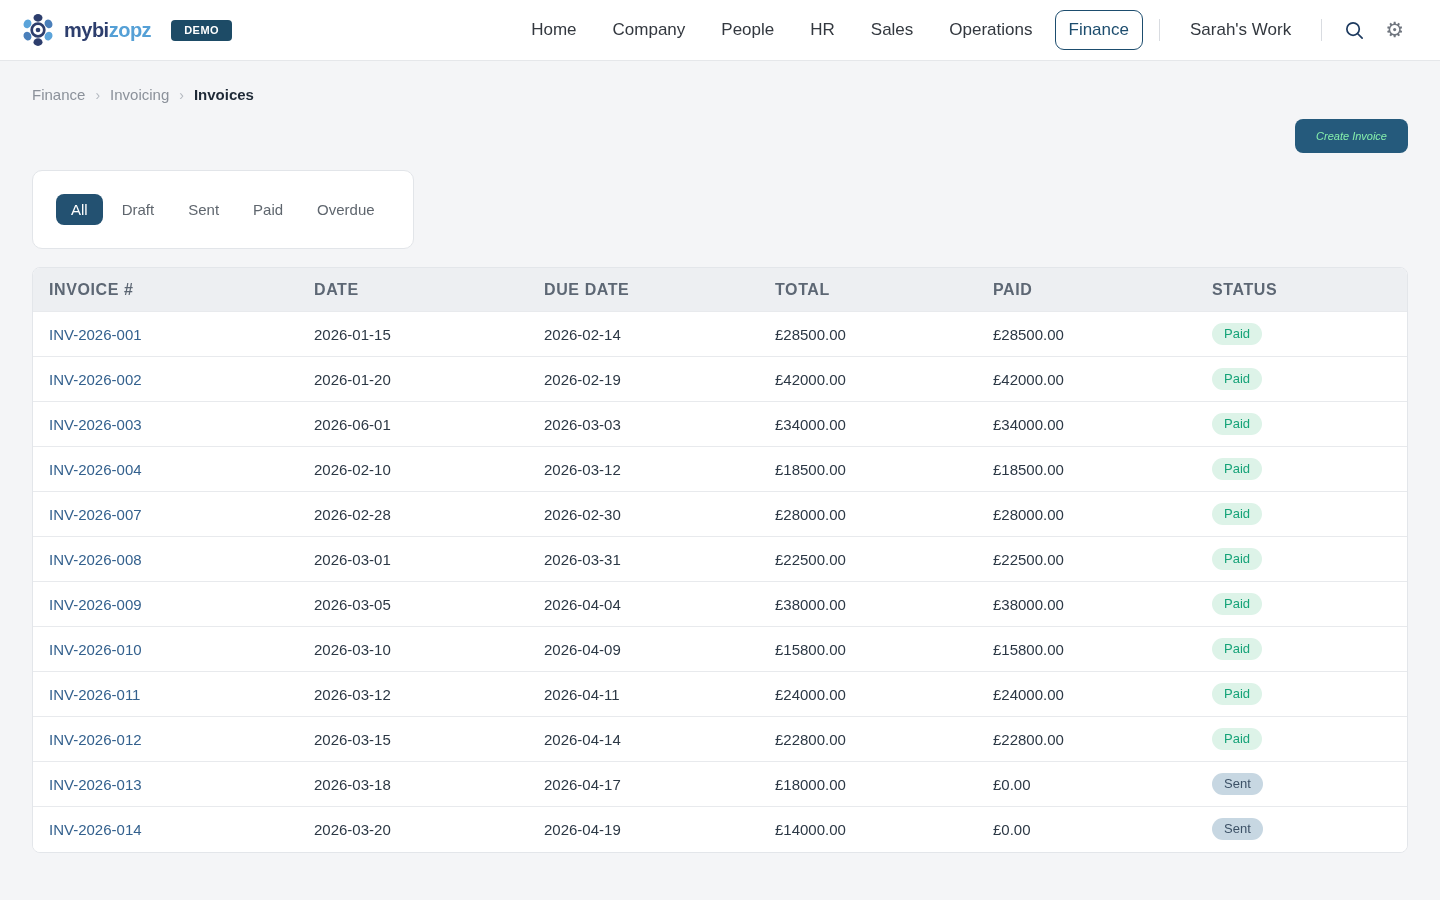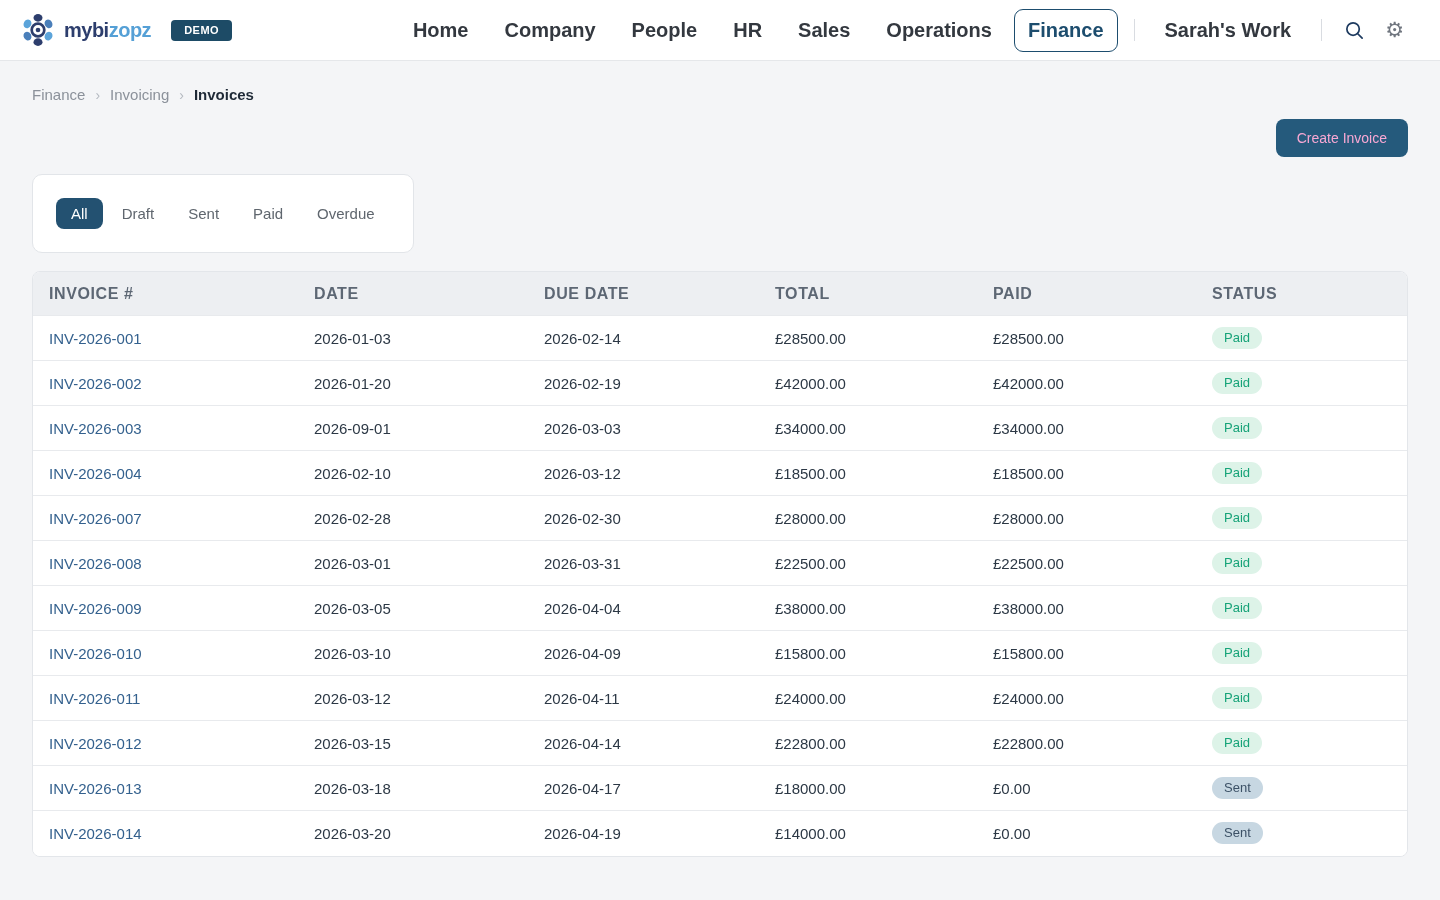--- a/index.html
+++ b/index.html
@@ -9,39 +9,39 @@
   
   .topbar { height:61px; background:#ffffff; border-bottom:1px solid #e5e7ea;
             display:flex; align-items:center; padding:0 30px 0 20px; }
   .logo-wrap { display:flex; align-items:center; gap:8px; }
   .logo-text { font-size:20px; font-weight:bold; letter-spacing:-0.5px; line-height:1; }
   .logo-text .lg-a { color:#2d3e6d; }
   .logo-text .lg-b { color:#55a0d6; }
   .demo-badge { background:#1d4b66; color:#ffffff; font-size:11px; font-weight:bold;
                 letter-spacing:0.5px; padding:4px 13px 5px; border-radius:4px; margin-left:12px; }
   .topnav { margin-left:auto; display:flex; align-items:center; gap:8px; }
-  .nav-item { font-size:20px; color:#33383f; padding:9px 13px; cursor:pointer;
-              text-decoration:none; white-space:nowrap; border:1.5px solid transparent;font-weight:bold; }
+  .nav-item { font-size:17px; color:#33383f; padding:9px 13px; cursor:pointer;
+              text-decoration:none; white-space:nowrap; border:1.5px solid transparent; }
   .nav-item.active { border:1.5px solid #1d4d6e; color:#1d4d6e; border-radius:9px; }
   .v-divider { width:1px; height:22px; background:#d9dce1; margin:0 8px; }
   .icon-btn { background:none; border:none; cursor:pointer; display:flex;
               align-items:center; justify-content:center; padding:6px; }
   .gear-glyph { font-family:"DejaVu Sans", sans-serif; font-size:21px; color:#70767f; line-height:1; }
 
   
   .main { padding:0 32px; }
   .breadcrumb { display:flex; align-items:center; gap:10px; padding-top:25px; font-size:15px; }
   .crumb { color:#8b919a; text-decoration:none; cursor:pointer; }
   .crumb-sep { color:#b4b9c0; font-size:14px; }
   .crumb.current { color:#1f2a37; font-weight:bold; cursor:default; }
 
   .action-row { display:flex; justify-content:flex-end; margin-top:16px; }
-  .btn-primary { background:#255a7c; color:#f9a8d4; border:none; border-radius:8px;
-                 font-size:14px; font-family:"Liberation Sans", sans-serif;
-                 padding:11px 21px; cursor:pointer; }
+  .btn-primary { background:#255a7c; color:#86efac; border:none; border-radius:8px;
+                 font-size:11px; font-family:"Liberation Sans", sans-serif;
+                 padding:11px 21px; cursor:pointer;font-style:italic; }
 
   .tabs-bar { display:inline-flex; align-items:center; gap:4px; background:#ffffff;
               border:1px solid #e2e5e9; border-radius:10px; padding:23px; margin-top:17px; }
   .tab { font-size:15px; color:#5f666e; padding:7px 15px; border-radius:8px;
          background:transparent; border:none; cursor:pointer;
          font-family:"Liberation Sans", sans-serif; }
   .tab.active { background:#235171; color:#ffffff; }
 
   
   .table-card { margin-top:18px; background:#ffffff; border:1px solid #e3e6ea;
@@ -149,37 +149,37 @@
           <th>DUE DATE</th>
           <th>TOTAL</th>
           <th>PAID</th>
           <th>STATUS</th>
         </tr>
       </thead>
       <tbody>
 
       <tr>
     <td class="inv"><a>INV-2026-001</a></td>
-    <td>2026-01-03</td>
+    <td>2026-01-15</td>
     <td>2026-02-14</td>
     <td>£28500.00</td>
     <td>£28500.00</td>
     <td><span class="badge badge-paid">Paid</span></td>
   </tr>
           <tr>
     <td class="inv"><a>INV-2026-002</a></td>
     <td>2026-01-20</td>
     <td>2026-02-19</td>
     <td>£42000.00</td>
     <td>£42000.00</td>
     <td><span class="badge badge-paid">Paid</span></td>
   </tr>
           <tr>
     <td class="inv"><a>INV-2026-003</a></td>
-    <td>2026-09-01</td>
+    <td>2026-06-01</td>
     <td>2026-03-03</td>
     <td>£34000.00</td>
     <td>£34000.00</td>
     <td><span class="badge badge-paid">Paid</span></td>
   </tr>
           <tr>
     <td class="inv"><a>INV-2026-004</a></td>
     <td>2026-02-10</td>
     <td>2026-03-12</td>
     <td>£18500.00</td>

